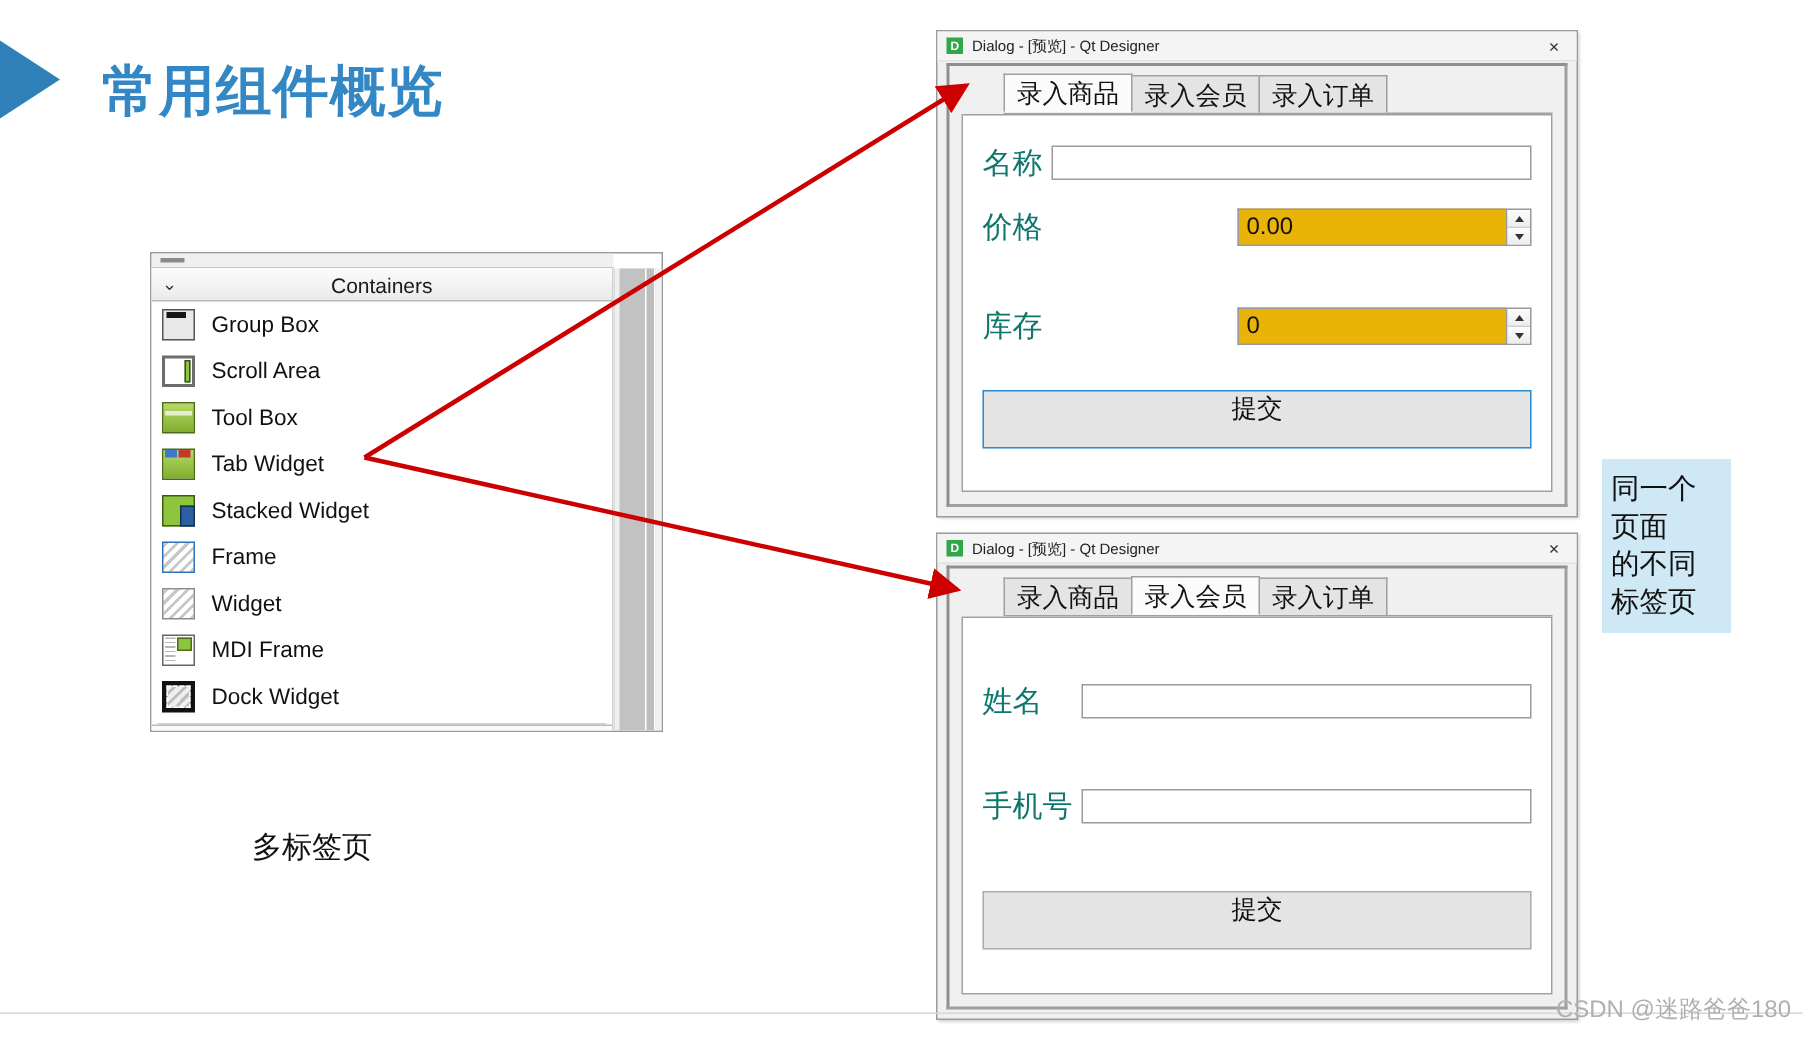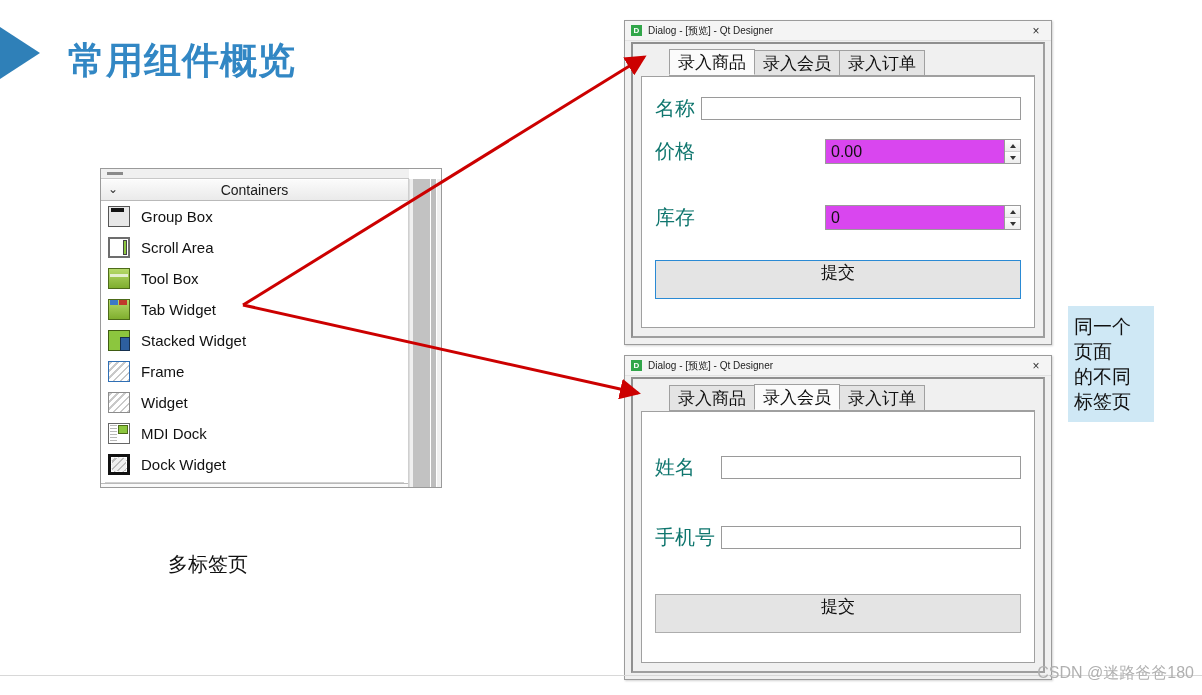--- a/index.html
+++ b/index.html
@@ -430,21 +430,21 @@
   }
   .spin-wrap {
     display: flex;
     align-items: stretch;
     height: 25px;
     margin-left: auto;
     width: 196px;
   }
   .spin-field {
     flex: 1 1 auto;
-    background: #d946ef;
+    background: #eab308;
     border: 1px solid #9a9a9a;
     border-right: none;
     box-sizing: border-box;
     font-size: 16px;
     color: #111;
     padding: 0 5px;
     line-height: 23px;
   }
   .spin-btns {
     width: 17px;
@@ -575,21 +575,21 @@
     <div class="wb-row">
       <span class="wb-icon ic-hatch"></span>
       <span class="wb-row-label">Frame</span>
     </div>
     <div class="wb-row">
       <span class="wb-icon ic-hatch-gray"></span>
       <span class="wb-row-label">Widget</span>
     </div>
     <div class="wb-row">
       <span class="wb-icon ic-mdi"></span>
-      <span class="wb-row-label">MDI Dock</span>
+      <span class="wb-row-label">MDI Frame</span>
     </div>
     <div class="wb-row">
       <span class="wb-icon ic-dock"></span>
       <span class="wb-row-label">Dock Widget</span>
     </div>
 
     <div class="wb-divider"></div>
     <div class="wb-row-clip">
       <span class="wb-chevron">⌄</span>
       <span>Layout Widget</span>

